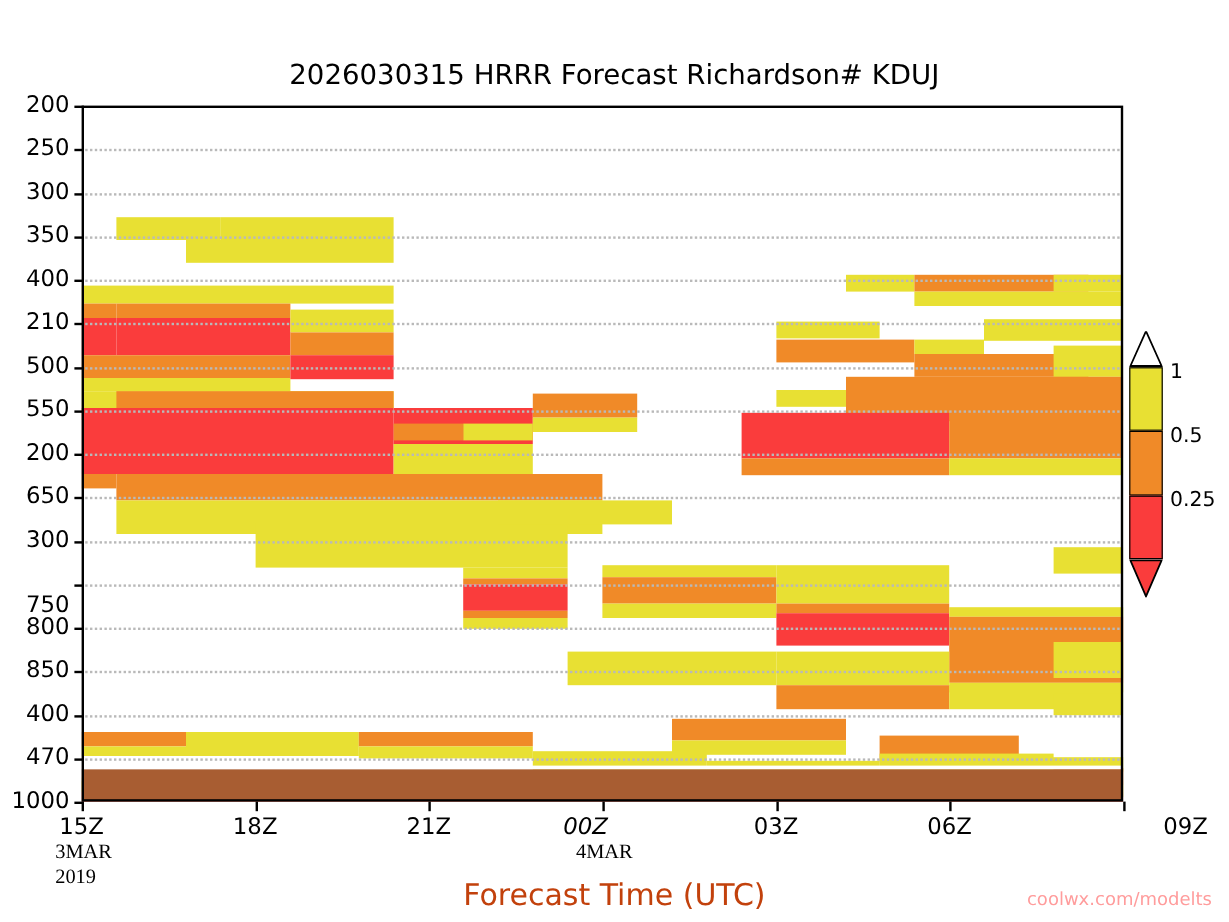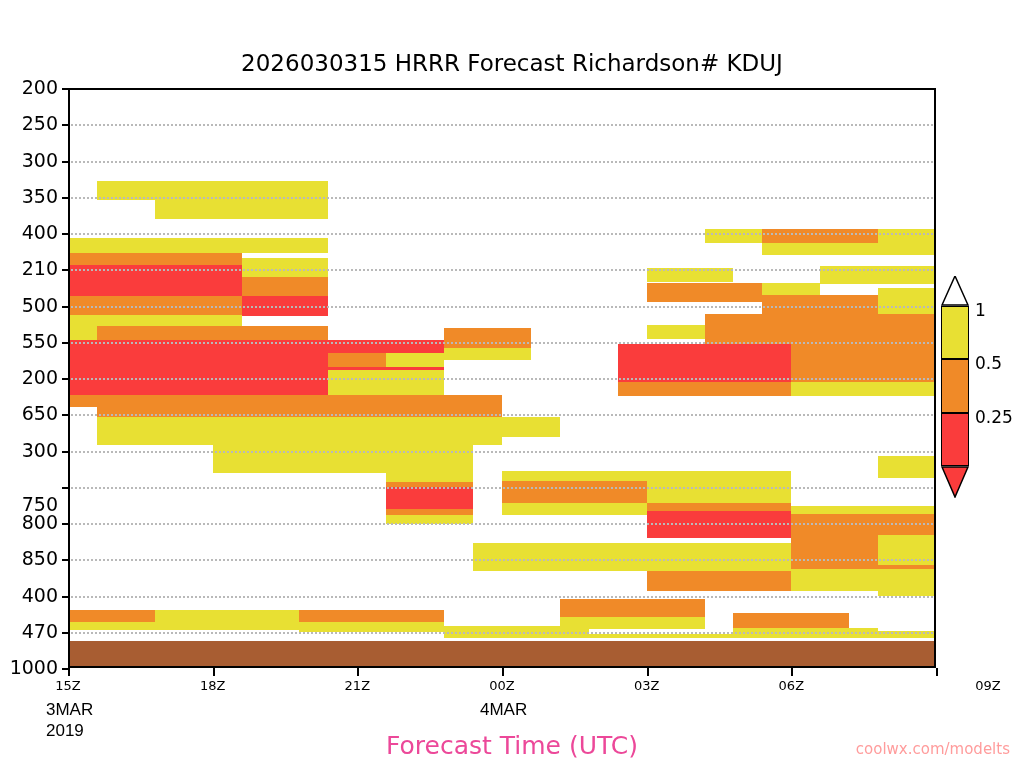--- a/index.html
+++ b/index.html
@@ -57,36 +57,36 @@
     font-family:"DejaVu Sans", sans-serif;
   }
 
   
   .xtick{
     position:absolute;top:668px;width:0;height:8px;
     border-left:2px solid #000;
   }
   .xlabel{
     position:absolute;top:678px;
-    font-size:13px;color:#000;
+    font-size:19px;color:#000;
     transform:translateX(-50%);
     white-space:nowrap;
     text-align:center;
     font-family:"DejaVu Sans", sans-serif;
   }
   .xsub{
     position:absolute;
     font-size:17px;color:#000;
     white-space:nowrap;
-    font-family:Liberation Sans, sans-serif;
+    font-family:Liberation Serif, serif;
   }
 
   .xaxis-title{
     position:absolute;left:0;top:731px;width:1024px;
-    text-align:center;font-size:25px;color:#ec4899;
+    text-align:center;font-size:25px;color:#c2410c;
     font-family:"DejaVu Sans", sans-serif;
   }
 
   .watermark{
     position:absolute;right:14px;top:740px;
     font-size:15px;color:#ff9c9c;
     font-family:"DejaVu Sans", sans-serif;
   }
 
   
@@ -262,21 +262,21 @@
   <div id="xaxis">
       <div class="xtick" style="left: 68px;"></div>
       <div class="xlabel" style="left: 68px;">15Z</div>
       <div class="xsub" style="left: 46px; top: 700px;">3MAR</div>
       <div class="xsub" style="left: 46px; top: 721px;">2019</div>
       <div class="xtick" style="left: 212.667px;"></div>
       <div class="xlabel" style="left: 212.667px;">18Z</div>
       <div class="xtick" style="left: 357.333px;"></div>
       <div class="xlabel" style="left: 357.333px;">21Z</div>
       <div class="xtick" style="left: 502px;"></div>
-      <div class="xlabel" style="left: 502px;">00Z</div>
+      <div class="xlabel" style="left: 488px; font-style: italic;">00Z</div>
       <div class="xsub" style="left: 480px; top: 700px;">4MAR</div>
       <div class="xtick" style="left: 646.667px;"></div>
       <div class="xlabel" style="left: 646.667px;">03Z</div>
       <div class="xtick" style="left: 791.333px;"></div>
       <div class="xlabel" style="left: 791.333px;">06Z</div>
       <div class="xtick" style="left: 936px;"></div>
       <div class="xlabel" style="left: 988px;">09Z</div>
     </div>
 
   <div class="xaxis-title">Forecast Time (UTC)</div>

